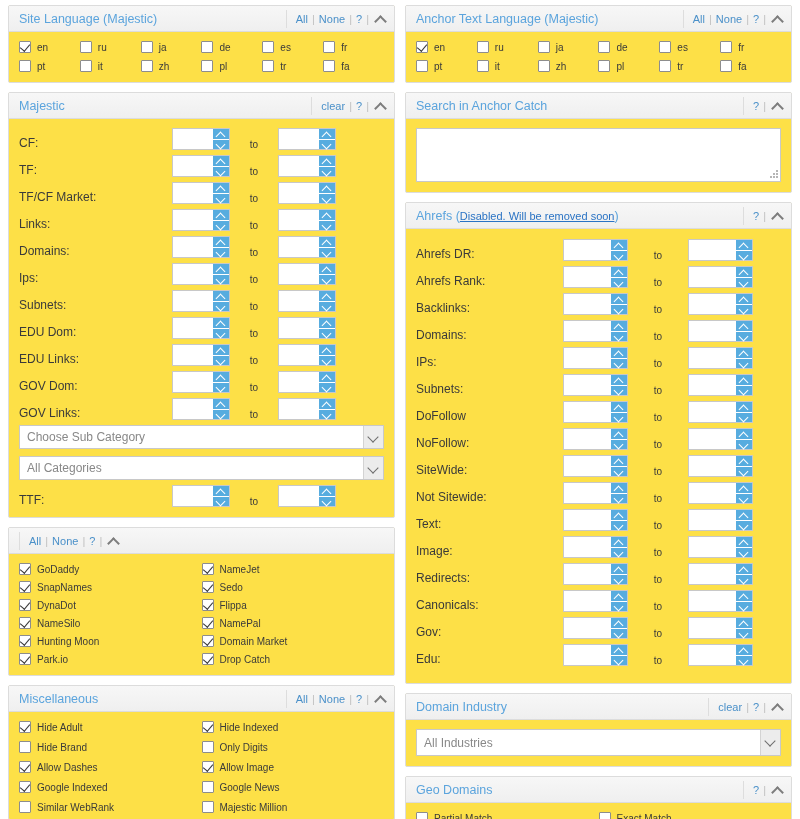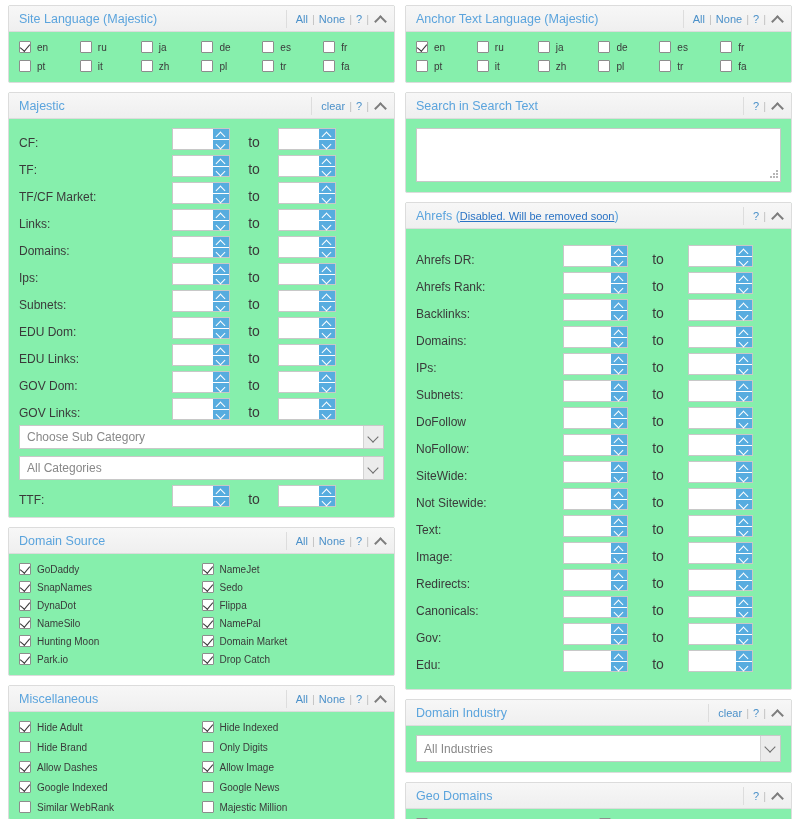--- a/index.html
+++ b/index.html
@@ -13,21 +13,21 @@
     overflow: hidden;
   }
   #page { width: 800px; height: 819px; position: relative; display: flex; }
   .column { width: 400px; padding: 5px 6px 0 6px; }
   .column.left { padding-left: 8px; padding-right: 5px; }
   .column.right { padding-left: 5px; padding-right: 8px; }
 
   
   .panel {
     border: 1px solid #dcdcdc;
-    background: #86efac;
+    background: #fde047;
     margin-bottom: 9px;
     border-radius: 2px;
   }
   .panel-head {
     height: 26px;
     background: #f2f2f2;
     background: linear-gradient(to bottom, #f7f7f7 0%, #efefef 100%);
     border-bottom: 1px solid #dcdcdc;
     display: flex;
     align-items: center;
@@ -159,21 +159,21 @@
     content: "";
     position: absolute;
     left: 4px; top: 3px;
     width: 6px; height: 6px;
     border-left: 1.6px solid #ffffff;
     border-top: 1.6px solid #ffffff;
   }
   .spin-btn.up::after { transform: rotate(45deg); top: 3.5px; }
   .spin-btn.down::after { transform: rotate(-135deg); top: 1px; }
   .to-word {
-    font-size: 14px;
+    font-size: 10px;
     color: #3a3a3a;
     text-align: center;
     flex: none;
   }
 
   
   .maj .range-label { width: 153px; }
   .maj .spinner { width: 58px; }
   .maj .to-word { width: 48px; }
 
@@ -553,21 +553,20 @@
               <span class="spin-btn up"></span>
               <span class="spin-btn down"></span>
             </span>
           </span>
         </div>
       </div>
     </div>
 
     <div class="panel">
       <div class="panel-head">
-        <div class="panel-title">Domain Source</div>
         <div class="panel-tools">
           <a href="#">All</a>
           <span class="sep">|</span>
           <a href="#">None</a>
           <span class="sep">|</span>
           <a href="#">?</a>
           <span class="sep">|</span>
           <span class="chev"></span>
         </div>
       </div>
@@ -750,21 +749,21 @@
             <label class="cb">
               <span class="box"></span>
               <span>fa</span>
             </label>
           </div>
       </div>
     </div>
 
     <div class="panel">
       <div class="panel-head">
-        <div class="panel-title">Search in Search Text</div>
+        <div class="panel-title">Search in Anchor Catch</div>
         <div class="panel-tools">
           <a href="#">?</a>
           <span class="sep">|</span>
           <span class="chev"></span>
         </div>
       </div>
       <div class="panel-body">
         <div class="ta-wrap">
           <textarea class="ta" placeholder="" style=""></textarea>
           <span class="grip">
@@ -784,21 +783,21 @@
         <div class="panel-title">
           <span>Ahrefs</span>
           <span>(<a href="#" class="sub-link">Disabled. Will be removed soon</a>)</span>
         </div>
         <div class="panel-tools">
           <a href="#">?</a>
           <span class="sep">|</span>
           <span class="chev"></span>
         </div>
       </div>
-      <div class="panel-body ahr" style="padding-top:16px;padding-bottom:12px;">
+      <div class="panel-body ahr" style="padding-top:10px;padding-bottom:12px;">
         <div id="ahrefs-metrics">
             <div class="range-row">
               <span class="range-label">Ahrefs DR:</span>
               <span class="spinner">
                 <input type="text" class="inp" style="">
                 <span class="spin-btns">
                   <span class="spin-btn up"></span>
                   <span class="spin-btn down"></span>
                 </span>
               </span>

